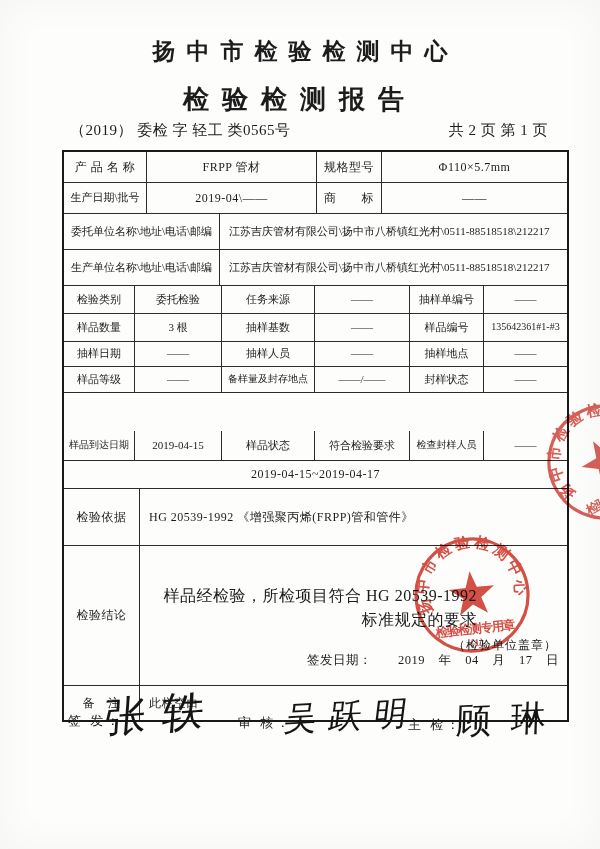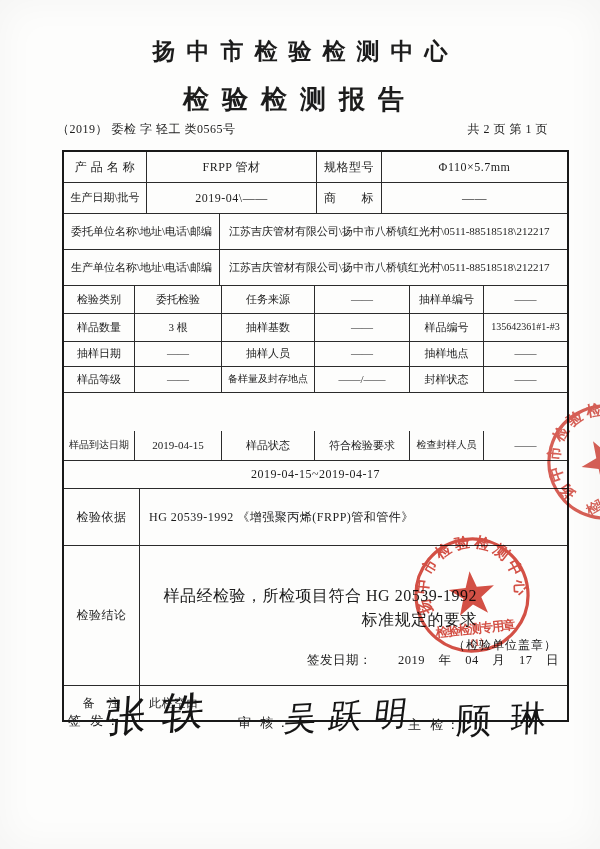--- a/index.html
+++ b/index.html
@@ -12,22 +12,22 @@
   
   .org-title{
     position:absolute;top:36px;left:0;width:100%;text-align:center;
     font-size:23px;font-weight:700;letter-spacing:11px;padding-left:11px;box-sizing:border-box;
   }
   .report-title{
     position:absolute;top:82px;left:0;width:100%;text-align:center;
     font-size:26px;font-weight:700;letter-spacing:13px;box-sizing:border-box;
   }
   .ref-row{
-    position:absolute;top:121px;left:57px;right:52px;
-    display:flex;justify-content:space-between;font-size:12px;letter-spacing:0.5px;
+    position:absolute;top:121px;left:70px;right:52px;
+    display:flex;justify-content:space-between;font-size:15px;letter-spacing:0.5px;
   }
   
   .tbl{
     position:absolute;left:62px;top:150px;width:503px;
     border:2.5px solid #191919;box-sizing:content-box;background:transparent;
   }
   .tr{display:flex;width:100%;box-sizing:border-box;}
   .td{
     box-sizing:border-box;border-right:1px solid #2b2b2b;border-bottom:1px solid #2b2b2b;
     display:flex;align-items:center;justify-content:center;

